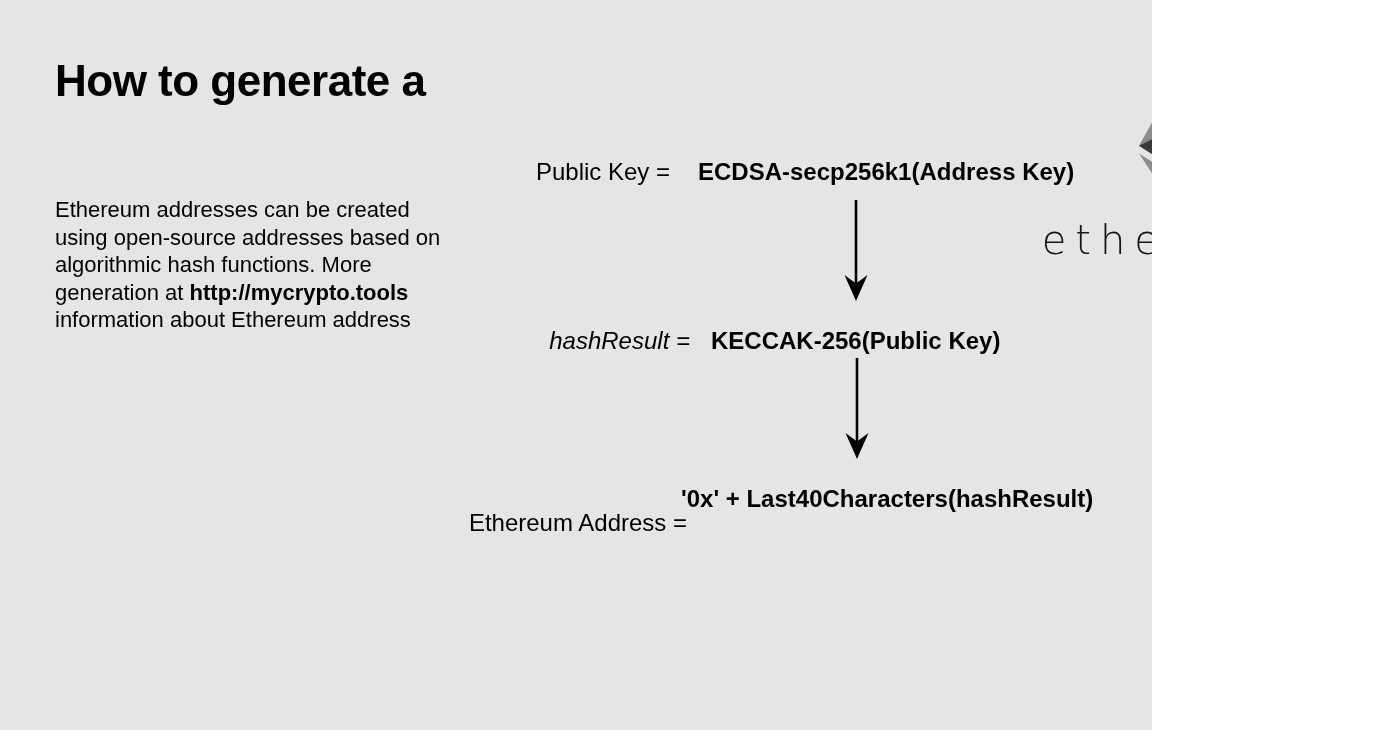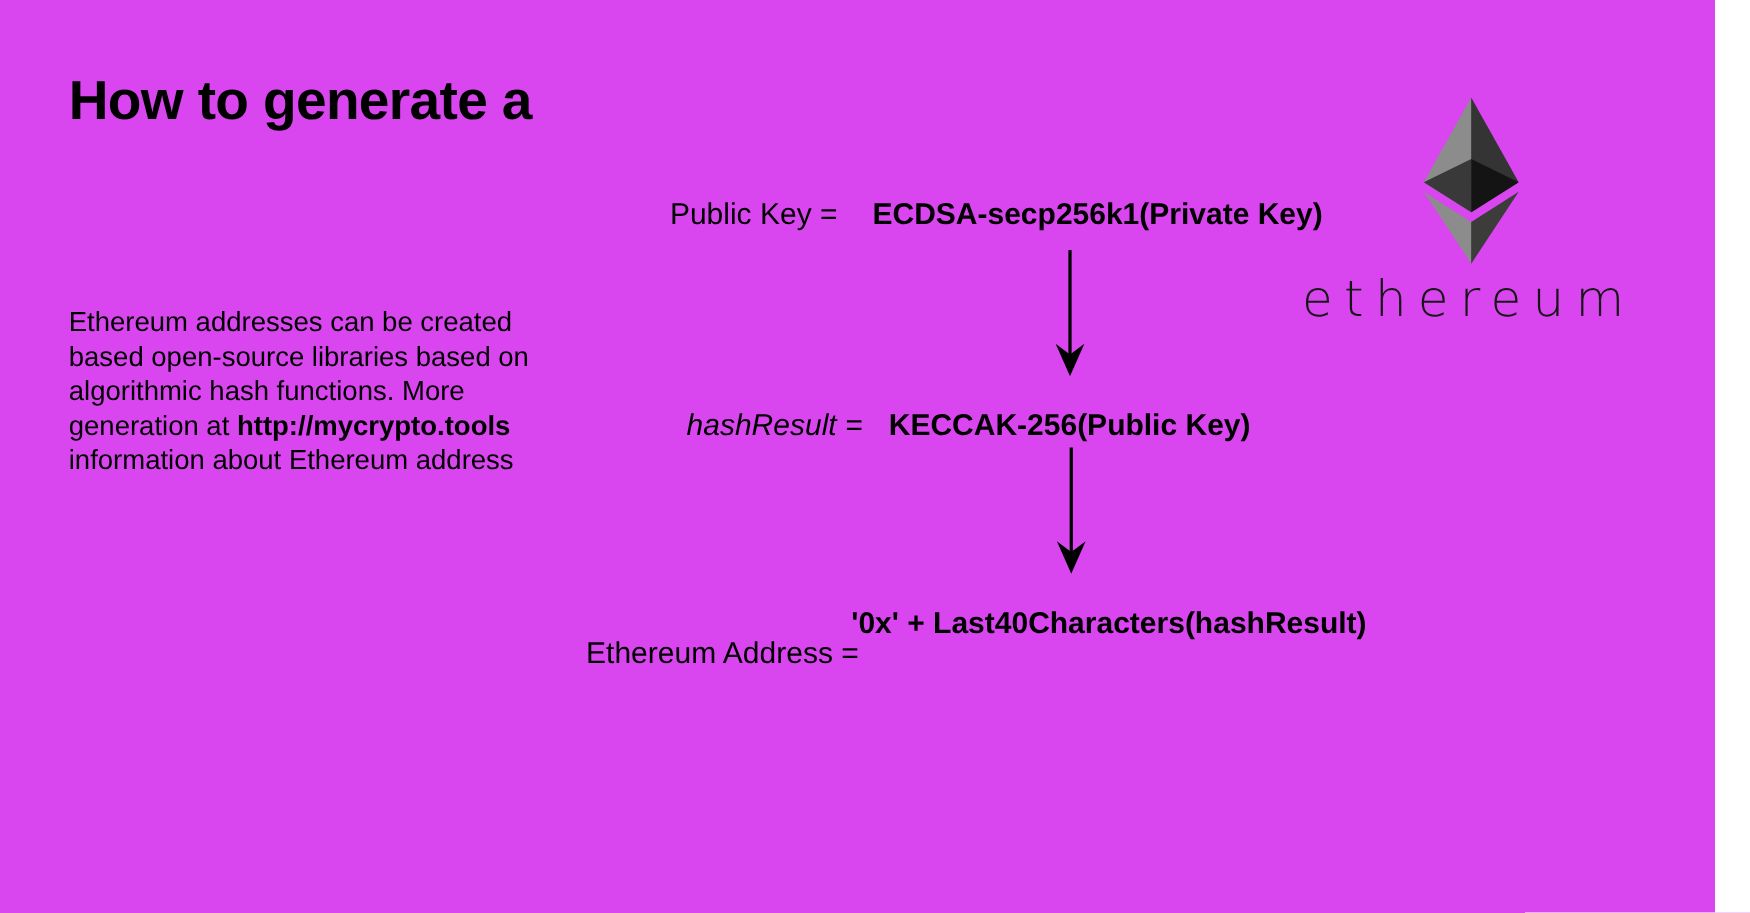--- a/index.html
+++ b/index.html
@@ -3,23 +3,23 @@
 <meta charset="utf-8">
 <style>
   * { margin: 0; padding: 0; box-sizing: border-box; }
   html, body { background: #ffffff; }
   body {
     font-family: "Liberation Sans", "DejaVu Sans", sans-serif;
     color: #000000;
   }
   .canvas {
     position: relative;
-    width: 1372px;
+    width: 1152px;
     height: 730px;
-    background: #d946ef;
+    background: #e5e5e5;
     overflow: hidden;
   }
 
   
   .title {
     position: absolute;
     left: 55px;
     top: 53px;
     font-size: 44px;
     font-weight: bold;
@@ -30,21 +30,20 @@
   }
 
   
   .desc {
     position: absolute;
     left: 55px;
     top: 196px;
     font-size: 22px;
     line-height: 27.5px;
     color: #000000;
-    margin-top: 48px;
   }
   .desc .bold-link {
     font-weight: bold;
   }
 
   
   .flow-row {
     position: absolute;
     left: 0;
     width: 1400px;
@@ -107,29 +106,29 @@
 <body>
 
 <div class="canvas">
 
   <div class="title">
     <div>How to generate a</div>
   </div>
 
   <div class="desc">
     <div>Ethereum addresses can be created</div>
-    <div>based open-source libraries based on</div>
+    <div>using open-source addresses based on</div>
     <div>algorithmic hash functions. More</div>
     <div><span>generation at </span><span class="bold-link">http://mycrypto.tools</span></div>
     <div>information about Ethereum address</div>
   </div>
 
   <div class="flow-row row-1">
     <span class="lbl">Public Key =</span>
-    <span class="val">ECDSA-secp256k1(Private Key)</span>
+    <span class="val">ECDSA-secp256k1(Address Key)</span>
   </div>
 
   <svg class="arrow-svg arrow-1" viewBox="0 0 42 106" aria-hidden="true">
     <line x1="21" y1="3" x2="21" y2="90" stroke-width="2.6" stroke="#000000"></line>
     <polygon points="21,104 9.5,78 21,86.5 32.5,78" fill="#000000"></polygon>
   </svg>
 
   <div class="flow-row row-2">
     <span class="lbl">hashResult =</span>
     <span class="val">KECCAK-256(Public Key)</span>

